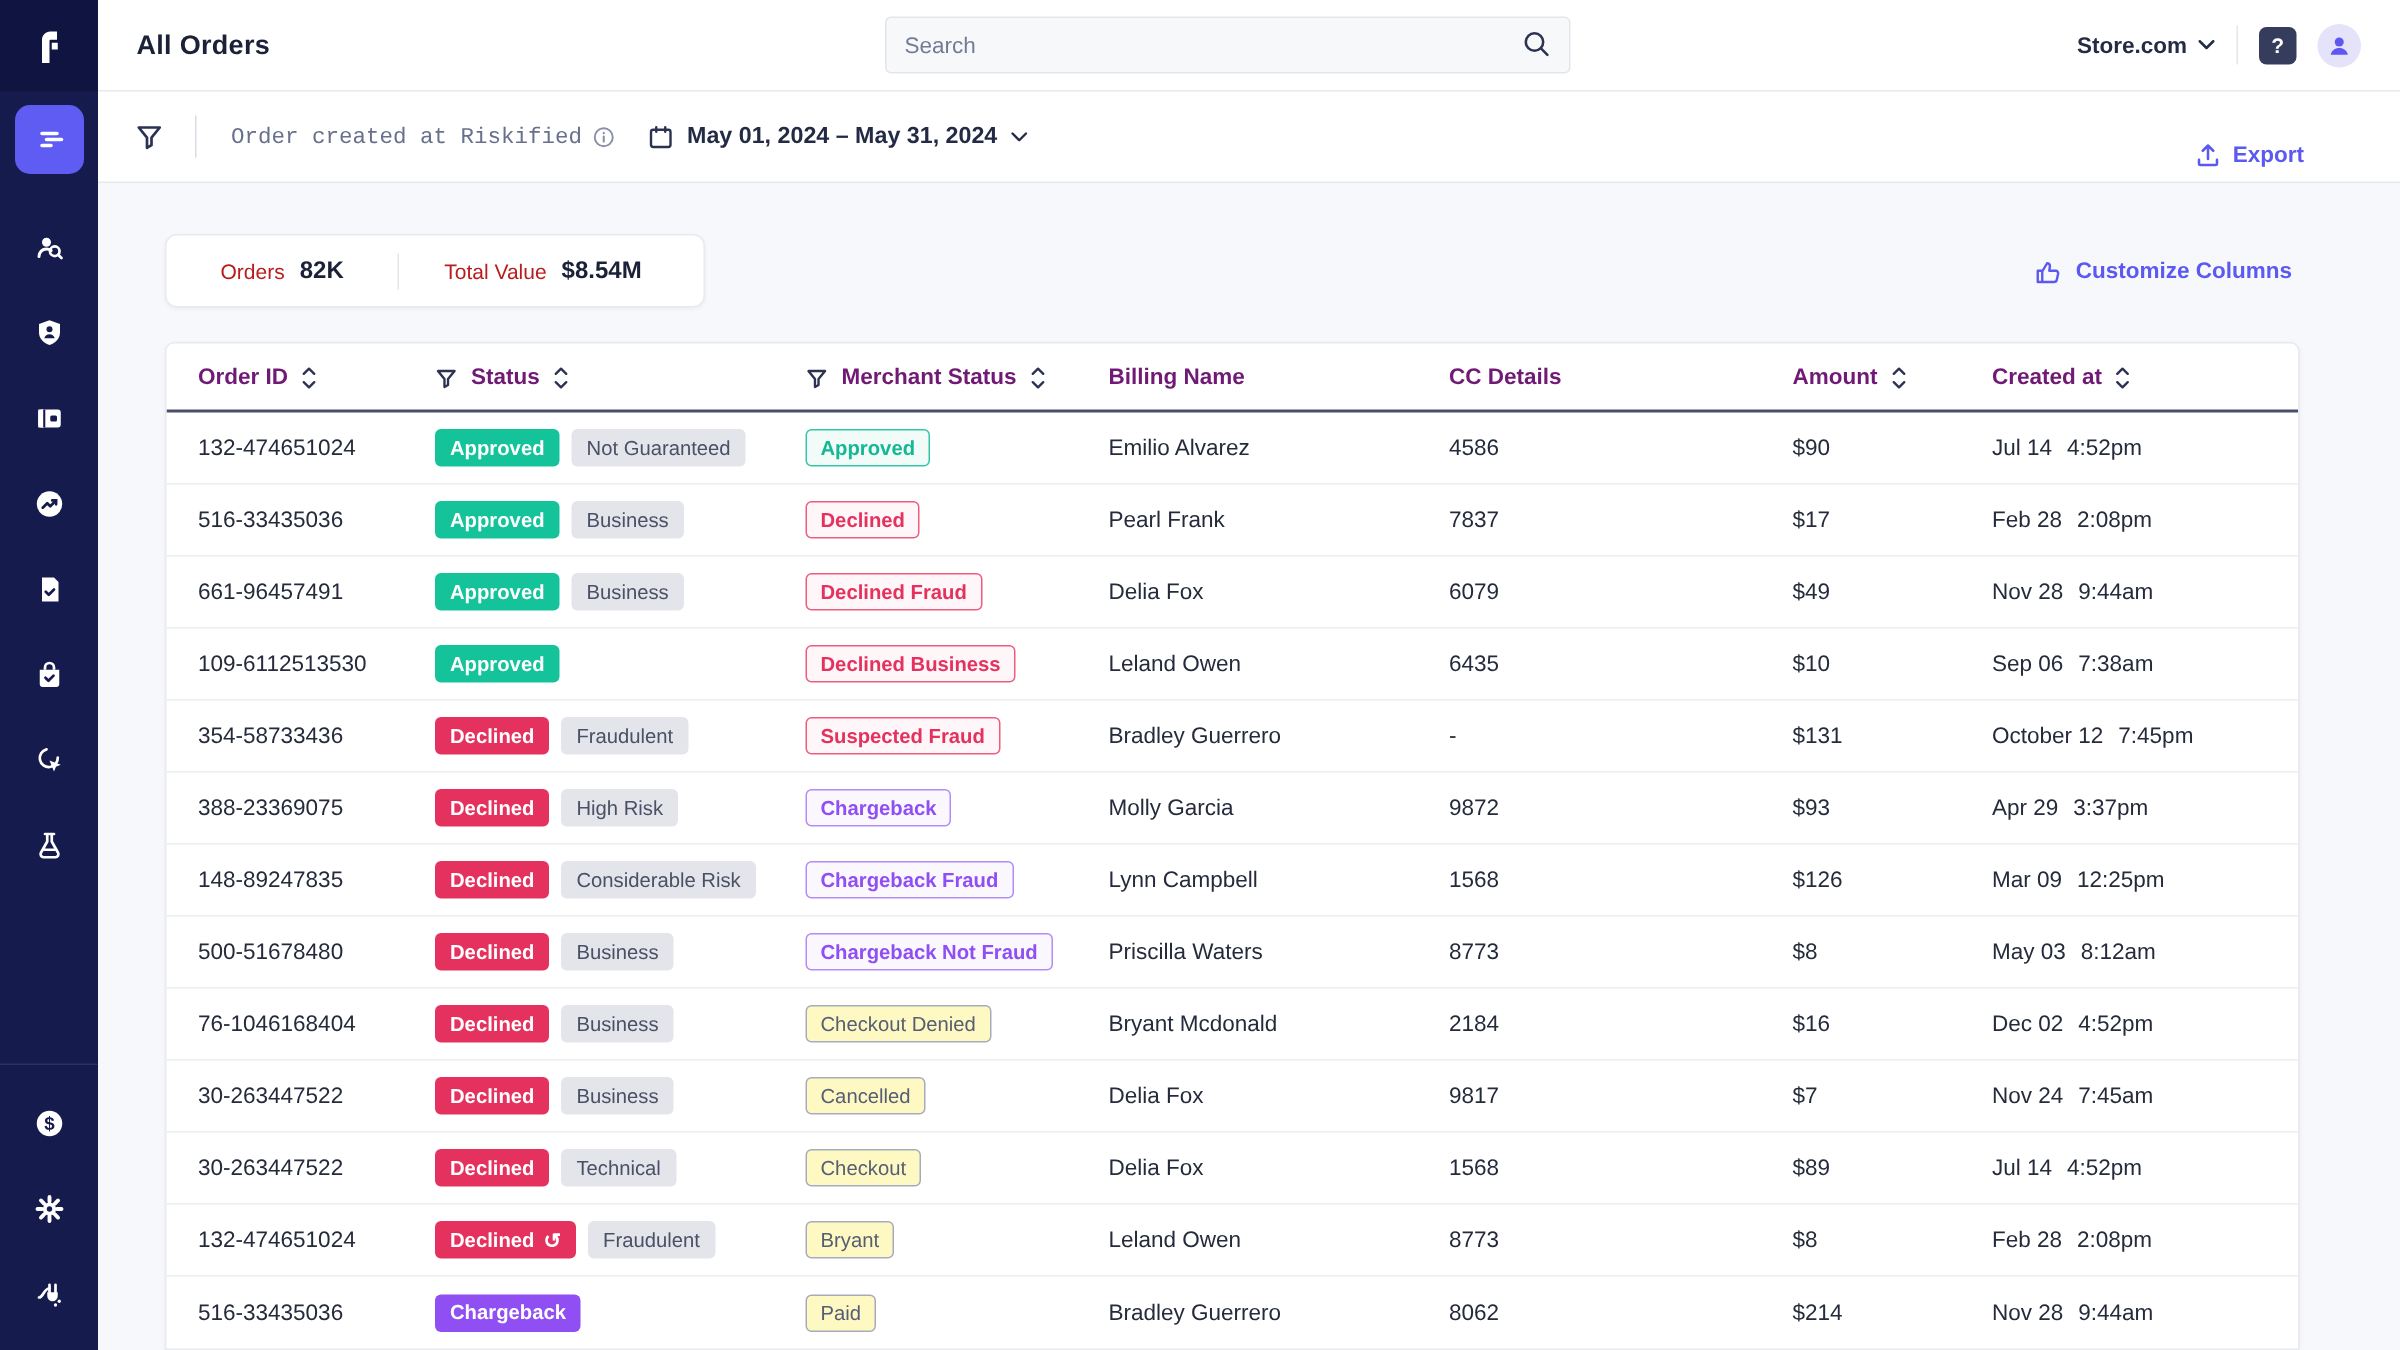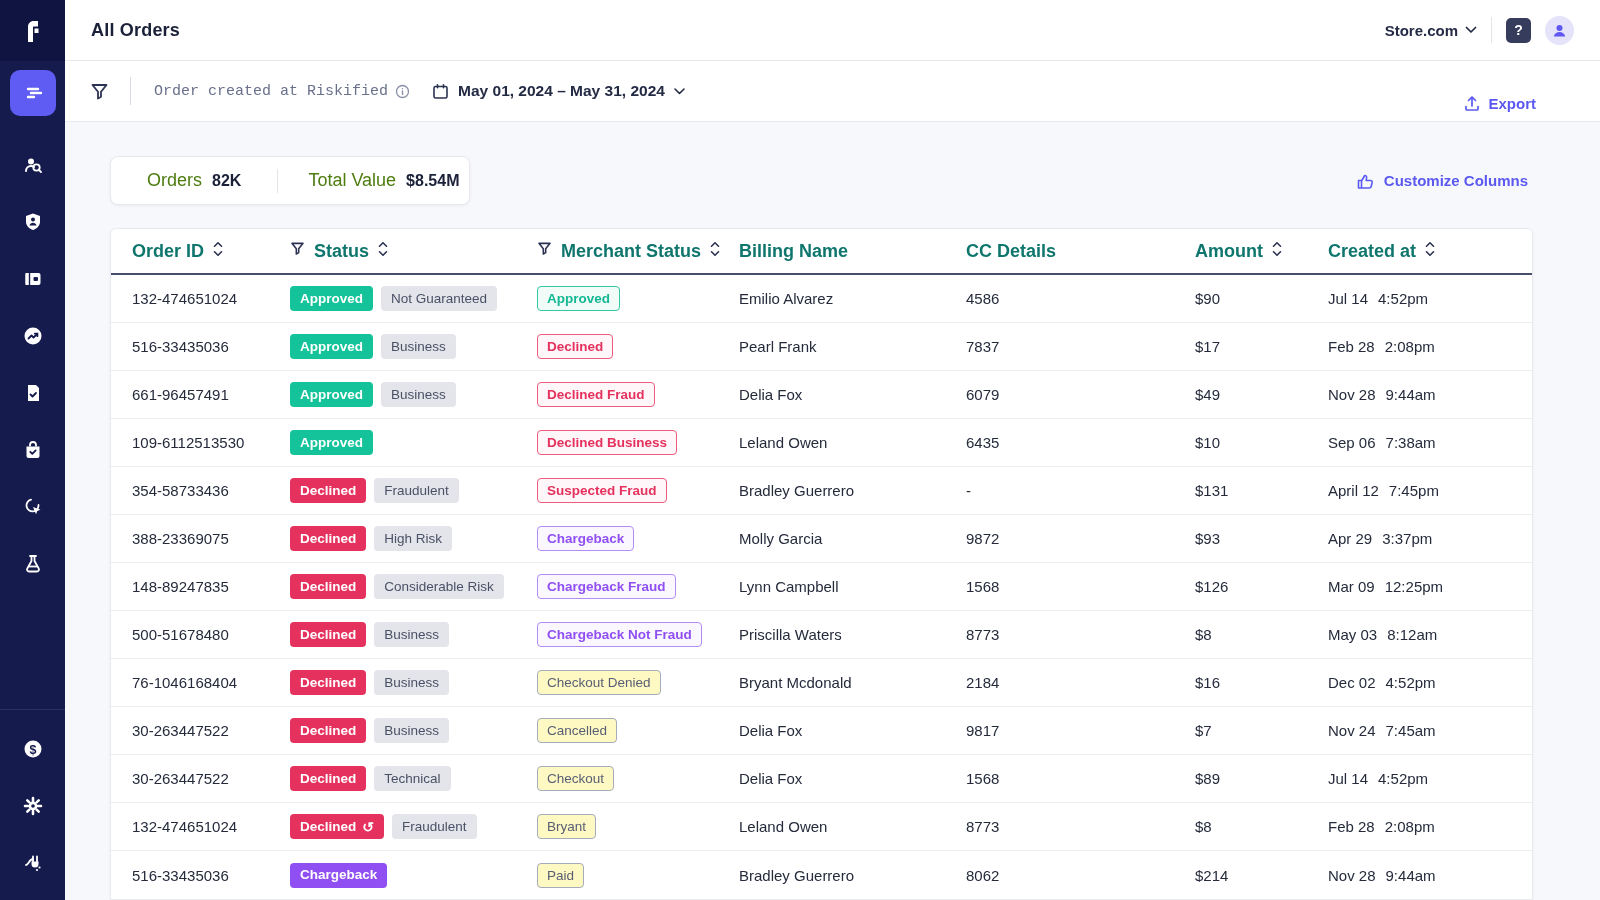--- a/index.html
+++ b/index.html
@@ -48,35 +48,35 @@
   .date-text { font-size:15.5px; font-weight:700; color:#232A44; }
   .export-btn { margin-left:auto; display:flex; align-items:center; gap:8px;
     color:#5B59F0; font-size:15px; font-weight:600; cursor:pointer;margin-top:24px; }
 
   
   .content { position:relative; background:#F7F8FB; height:778px; }
   .stats-card { position:absolute; left:45px; top:34px; width:360px; height:49px;
     background:#fff; border:1px solid #E9EAF0; border-radius:8px;
     box-shadow:0 1px 3px rgba(24,29,70,.06);
     display:flex; align-items:center; padding:0 0 0 36px; }
-  .stat-label { font-size:18px; color:#4d7c0f; }
+  .stat-label { font-size:14px; color:#b91c1c; }
   .stat-value { font-size:16px; font-weight:700; color:#1B2138; margin-left:10px; }
   .stat-div { width:1px; height:24px; background:#E3E5EA; margin:0 30px 0 36px; }
   .customize { position:absolute; right:72px; top:50px; display:flex; gap:9px;
     color:#5B59F0; font-size:15px; font-weight:600; cursor:pointer; }
 
   
   .table-card { position:absolute; left:45px; right:67px; top:106px;
     background:#fff; border:1px solid #E9EAF0; border-radius:6px 6px 0 0; overflow:hidden;
     box-shadow:0 1px 3px rgba(24,29,70,.05); }
   .tgrid { display:grid; grid-template-columns:179px 247px 202px 227px 229px 133px 1fr;
     align-items:center; }
   .thead { height:46px; border-bottom:2px solid #474E6D; }
-  .th { display:flex; align-items:flex-start; gap:9px; font-size:18px; font-weight:600;
-    color:#0f766e; }
+  .th { display:flex; align-items:flex-end; gap:9px; font-size:15px; font-weight:600;
+    color:#701a75; }
   .th.c0, .trow > .td.c0 { padding-left:21px; }
   .th .fico, .th .sico { color:#2B3252; display:grid; place-items:center; }
   .trow { height:48px; border-bottom:1px solid #ECEDF1; font-size:15px; color:#252B3B; cursor:pointer; }
   .trow:last-child { border-bottom:none; }
   .td { display:flex; align-items:center; }
 
   .badge { display:inline-flex; align-items:center; gap:6px; height:25px; padding:0 10px;
     border-radius:4px; font-size:13.5px; font-weight:600; line-height:1; white-space:nowrap; }
   .f-teal { background:#15C39A; color:#fff; }
   .f-red { background:#E5315E; color:#fff; }
@@ -193,20 +193,29 @@
       <circle cx="15" cy="18" r="1.1" fill="#fff"></circle>
     </svg>
   </div>
 </aside>
 
 <div class="main">
 
   <header class="topbar">
     <div class="page-title">All Orders</div>
 
+    <div class="search-wrap">
+      <input class="search-input" type="text" placeholder="Search" style="">
+      <span class="search-ico">
+        <svg width="21" height="21" viewBox="0 0 21 21">
+          <circle cx="9" cy="9" r="5.8" stroke="#2B3252" stroke-width="1.7" fill="none"></circle>
+          <path d="M13.3 13.3L17.6 17.6" stroke="#2B3252" stroke-width="1.7" stroke-linecap="round"></path>
+        </svg>
+      </span>
+    </div>
 
     <div class="top-right">
       <div class="store-sel">
         <span>Store.com</span>
         <svg width="12" height="8" viewBox="0 0 12 8">
           <path d="M1.5 1.5L6 6l4.5-4.5" stroke="#242B45" stroke-width="1.7" fill="none" stroke-linecap="round" stroke-linejoin="round"></path>
         </svg>
       </div>
       <div class="v-div"></div>
       <div class="help-btn">?</div>
@@ -402,21 +411,21 @@
               <span class="badge f-red">Declined</span>
               <span class="chip">Fraudulent</span>
             </div>
             <div class="td c2">
               <span class="obadge o-red">Suspected Fraud</span>
             </div>
             <div class="td c3">Bradley Guerrero</div>
             <div class="td c4">-</div>
             <div class="td c5">$131</div>
             <div class="td c6">
-              <span>April 12</span>
+              <span>October 12</span>
               <span class="t-time">7:45pm</span>
             </div>
           </div>
           <div class="tgrid trow">
             <div class="td c0">388-23369075</div>
             <div class="td c1">
               <span class="badge f-red">Declined</span>
               <span class="chip">High Risk</span>
             </div>
             <div class="td c2">

